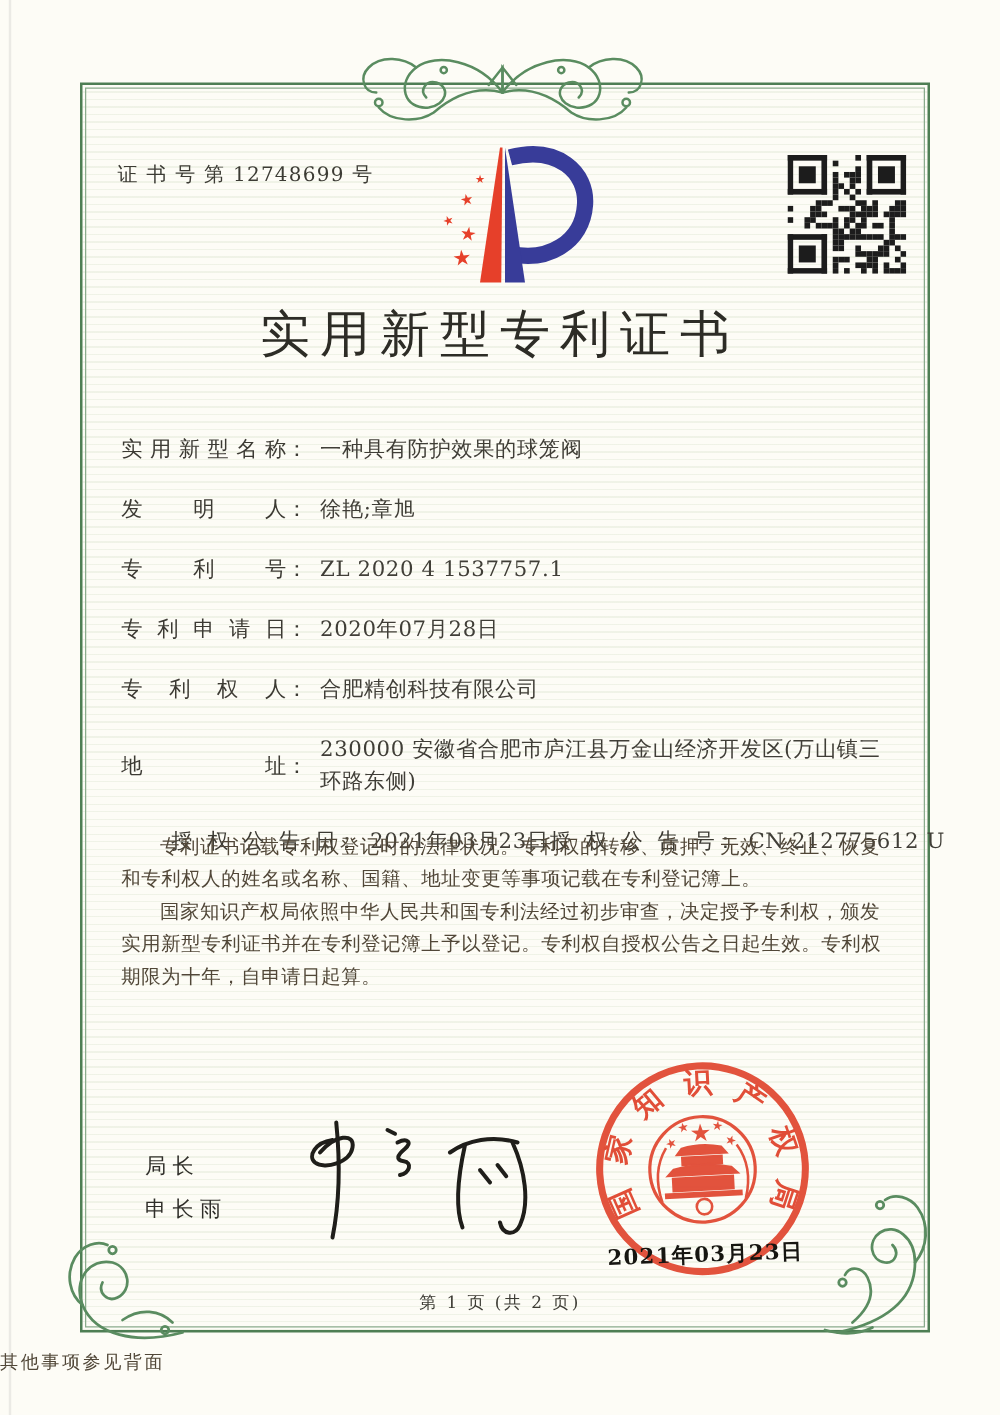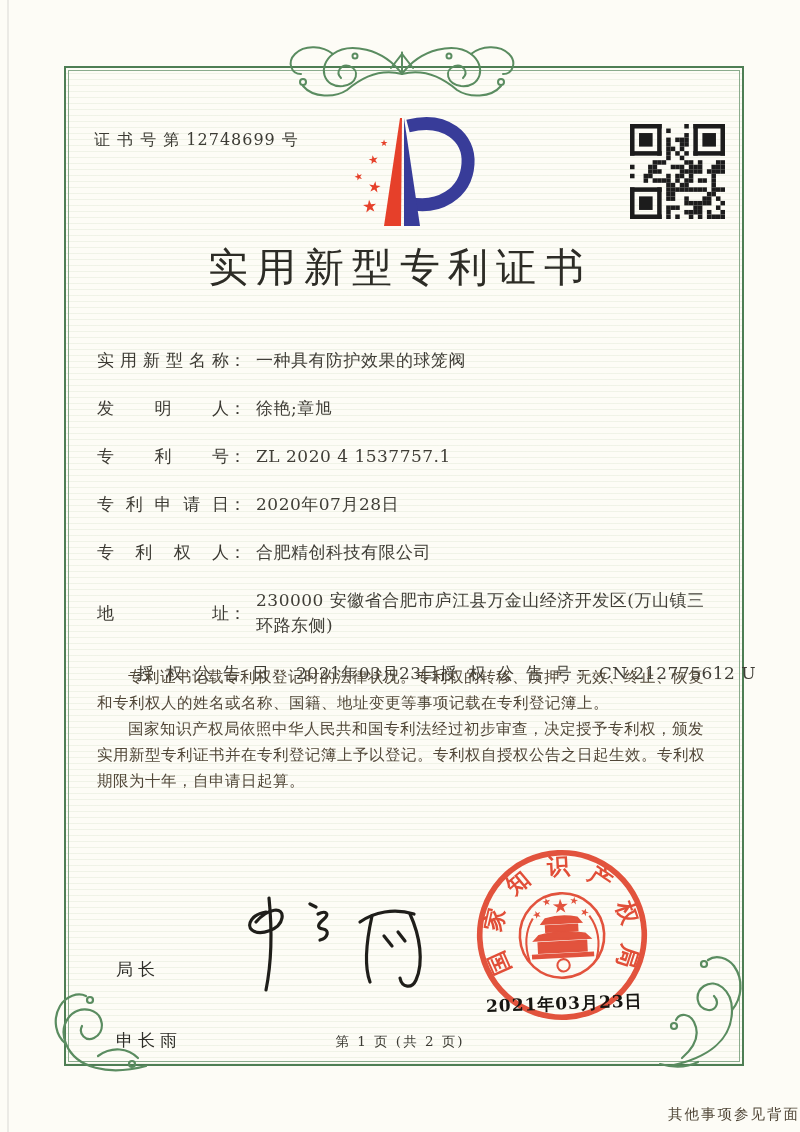--- a/index.html
+++ b/index.html
@@ -21,27 +21,27 @@
   .fcolon{flex:none;margin-right:10px;color:#3c3a33;}
   .fvalue{flex:1;letter-spacing:.5px;}
   .frow.dual{justify-content:flex-start;}
   .fgroup{display:flex;margin-left:40px;}
   .fgroup+.fgroup{}
   .fgroup .fvalue{flex:none;}
   .body-text{position:absolute;left:97px;top:664px;width:620px;font-size:15.5px;
              line-height:26px;color:#514738;}
   .body-text p{margin:0;text-indent:2em;letter-spacing:.5px;}
   .officer{position:absolute;left:116px;top:916px;font-size:17px;color:#2f2e29;}
-  .officer div{line-height:35px;letter-spacing:5px;margin-top:36px;}
+  .officer div{line-height:35px;letter-spacing:5px;}
   .signature{position:absolute;left:222px;top:888px;}
   .seal{position:absolute;left:472px;top:845px;opacity:.95;transform:rotate(-3deg);}
   .seal-date{position:absolute;left:486px;top:992px;width:170px;font-size:17px;font-weight:700;
              color:#161511;letter-spacing:1px;transform:rotate(-2deg);}
   .page-num{position:absolute;left:0;top:1033px;width:800px;text-align:center;font-size:13.5px;color:#3c3b34;letter-spacing:2px;}
-  .back-note{position:absolute;left:0;top:1080px;width:800px;text-align:right;font-size:14.5px;color:#514738;letter-spacing:2px;margin-top:25px;}
+  .back-note{position:absolute;left:0;top:1080px;width:800px;text-align:left;font-size:14.5px;color:#514738;letter-spacing:2px;}
   .orn{position:absolute;}
   svg text.star{font-family:"DejaVu Sans",sans-serif;}
   .seal-char{font-family:"DejaVu Serif","Liberation Serif",serif;font-weight:700;}
 </style>
 </head>
 <body>
 
 <div class="page">
   <div class="scan-edge"></div>
 

